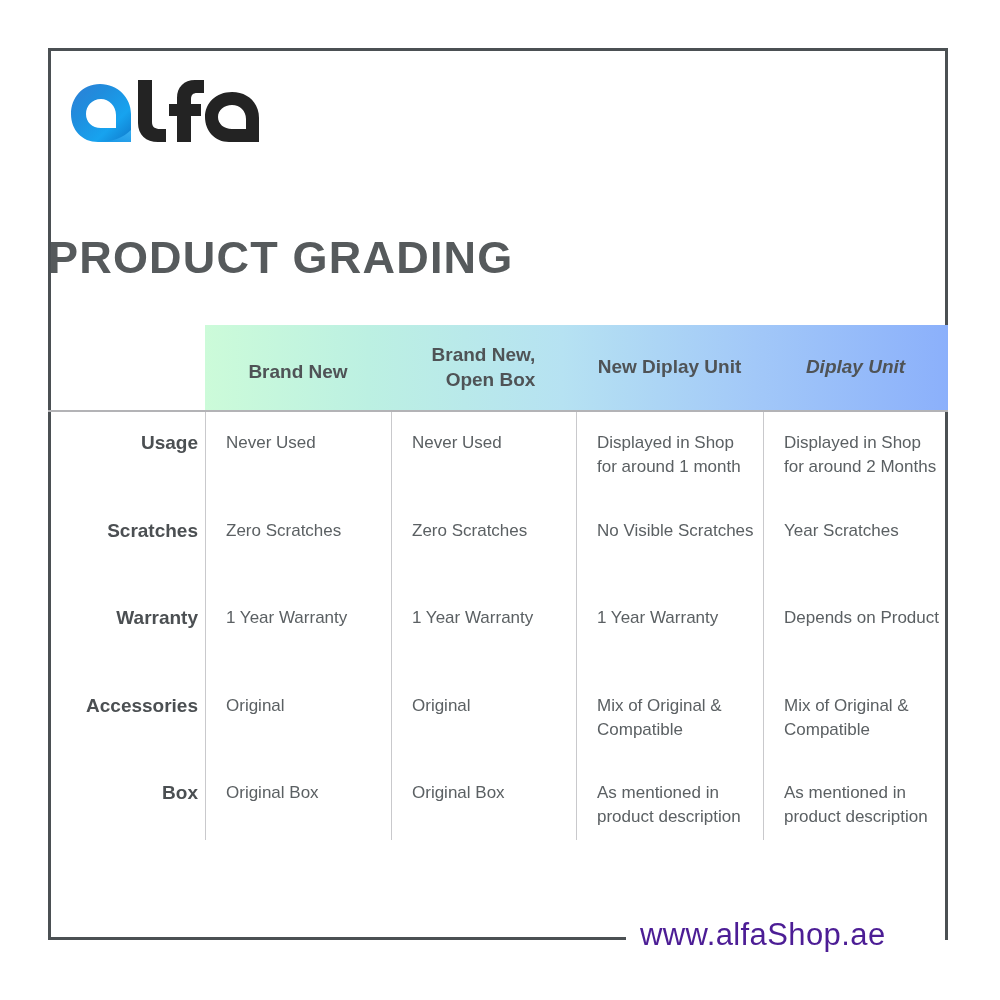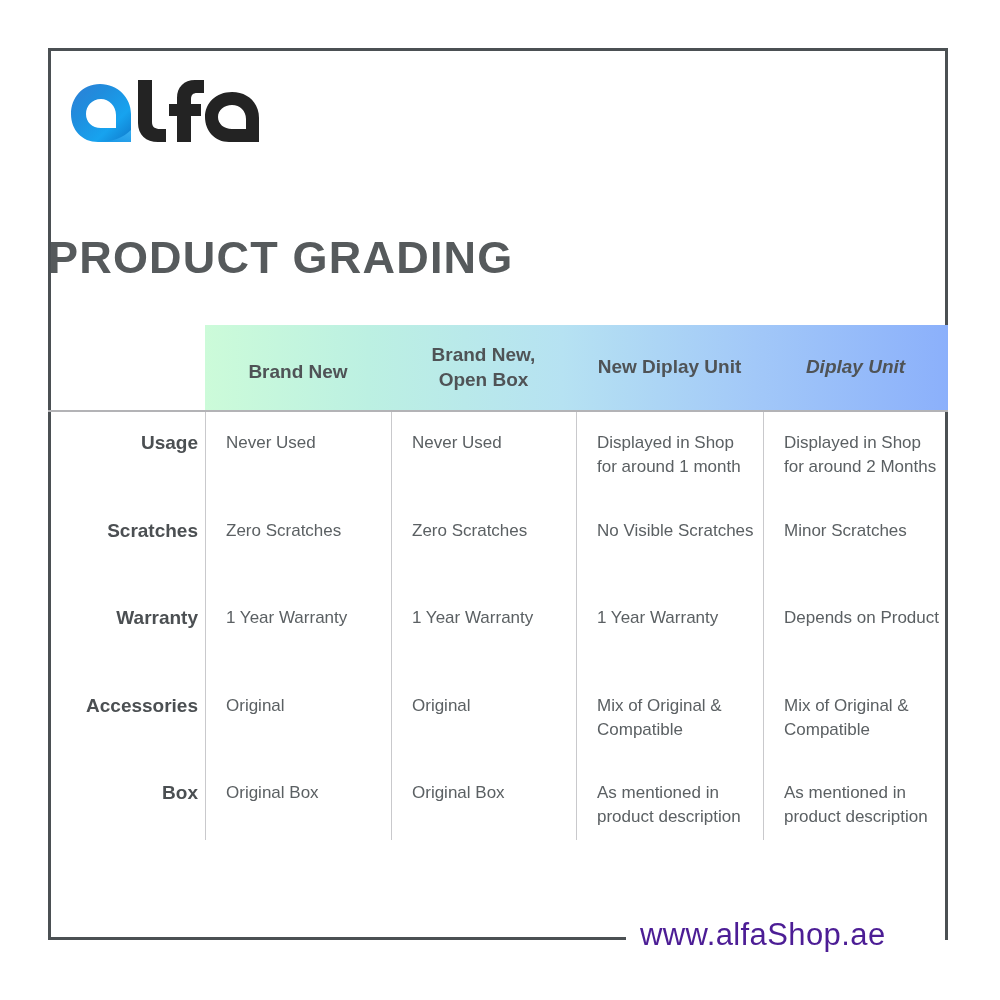--- a/index.html
+++ b/index.html
@@ -96,21 +96,21 @@
     justify-content: center;
     text-align: center;
     color: #4f5356;
     font-size: 19px;
     font-weight: bold;
     line-height: 1.3;
     padding: 0 6px;
     box-sizing: border-box;
   }
   .th.c0 { width: 186px; margin-top: 10px; }
-  .th.c1 { width: 185px; }
+  .th.c1 { width: 185px; text-align: right; }
   .th.c2 { width: 187px; }
   .th.c3 { width: 185px; font-style: italic; }
 
   .head-rule {
     position: absolute;
     left: 0;
     top: 85px;
     width: 900px;
     height: 2px;
     background: #b3b3b6;
@@ -272,21 +272,21 @@
       </div>
       <div class="cell c1">
         <span>Zero Scratches</span><br>
         <span></span>
       </div>
       <div class="cell c2">
         <span>No Visible Scratches</span><br>
         <span></span>
       </div>
       <div class="cell c3">
-        <span>Minor Scratches</span><br>
+        <span>Year Scratches</span><br>
         <span></span>
       </div>
     </div>
 
     <div class="row">
       <div class="rlabel">Warranty</div>
       <div class="cell c0">
         <span>1 Year Warranty</span><br>
         <span></span>
       </div>

